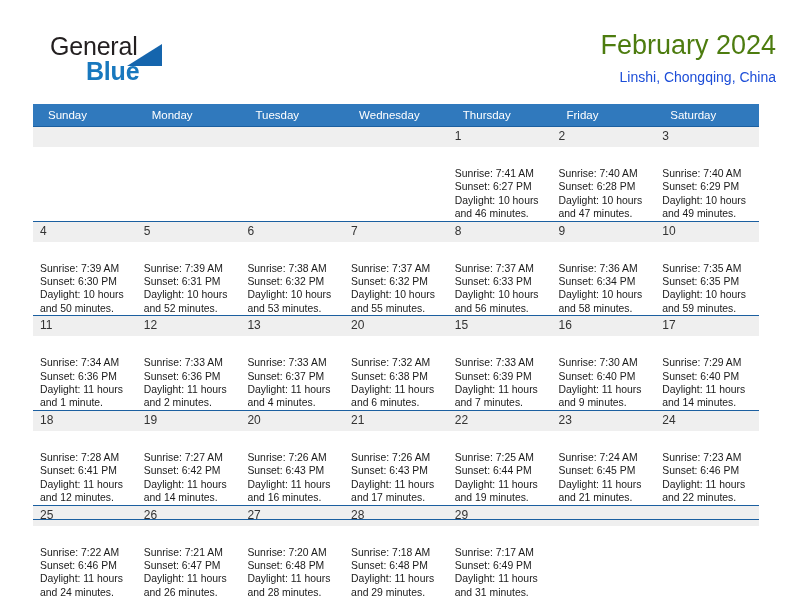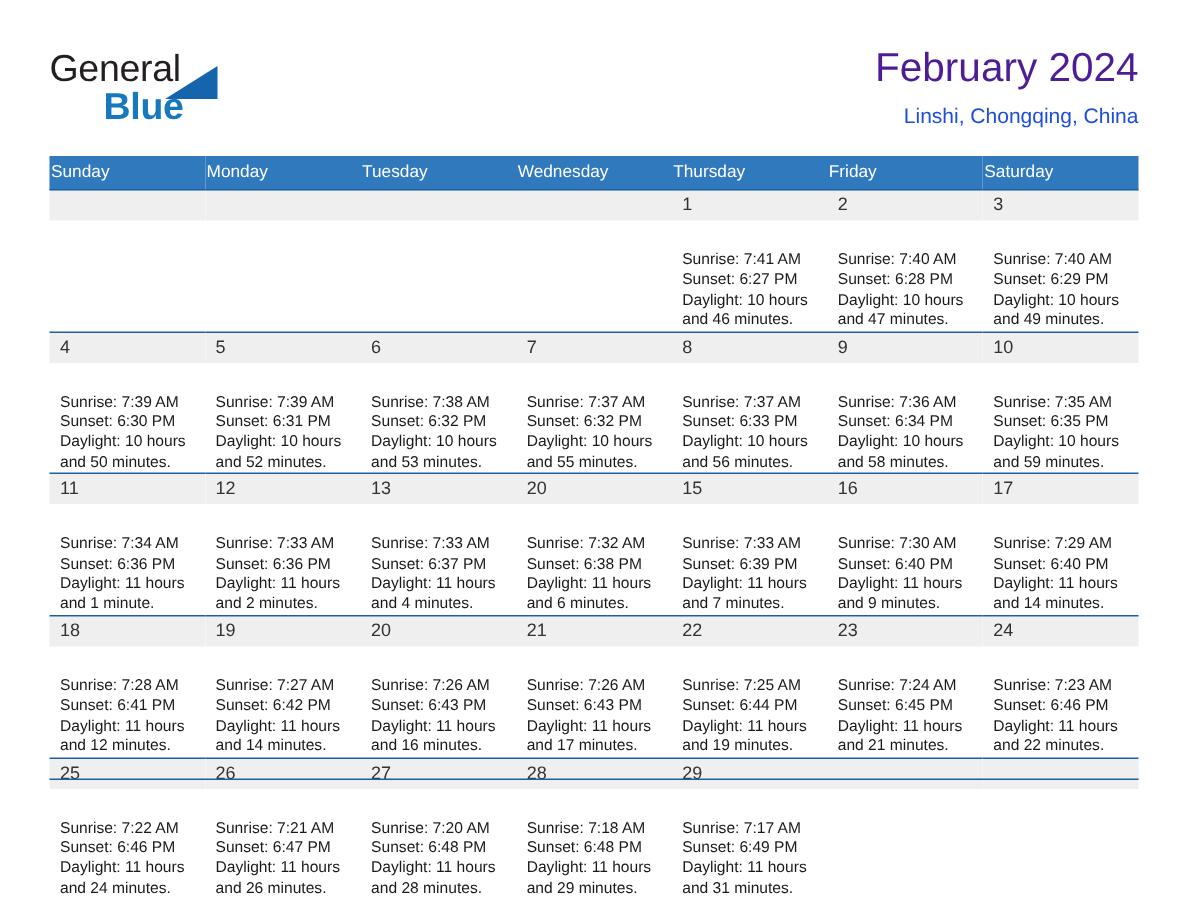--- a/index.html
+++ b/index.html
@@ -16,21 +16,21 @@
   }
   .page {
     position: relative;
     width: 792px;
     height: 612px;
   }
 
   
   .header {
     position: absolute;
-    left: 33px;
+    left: 50px;
     top: 28px;
     width: 726px;
     height: 70px;
   }
   .logo {
     position: absolute;
     left: 0;
     top: 4px;
     width: 200px;
     height: 60px;
@@ -65,21 +65,21 @@
     font-weight: bold;
   }
   .title-block {
     position: absolute;
     right: 0;
     top: 0;
     text-align: right;
   }
   .cal-title {
     font-size: 27px;
-    color: #4c1d95;
+    color: #4d7c0f;
     line-height: 34px;
     white-space: nowrap;
   }
   .cal-subtitle {
     font-size: 14px;
     color: #1d4ed8;
     line-height: 22px;
     margin-top: 4px;
     white-space: nowrap;
   }
@@ -92,21 +92,21 @@
     width: 726px;
     border-collapse: collapse;
     table-layout: fixed;
   }
   .calendar th {
     background: #3079bd;
     color: #ffffff;
     font-size: 11.5px;
     font-weight: normal;
     text-align: left;
-    padding: 5px 0 5px 1px;
+    padding: 5px 0 5px 15px;
     height: 11px;
     border: none;
   }
   .calendar td {
     vertical-align: top;
     padding: 0;
     border: none;
     border-top: 1.5px solid #1b5fa0;
     height: 74px;
     width: 103.7px;

